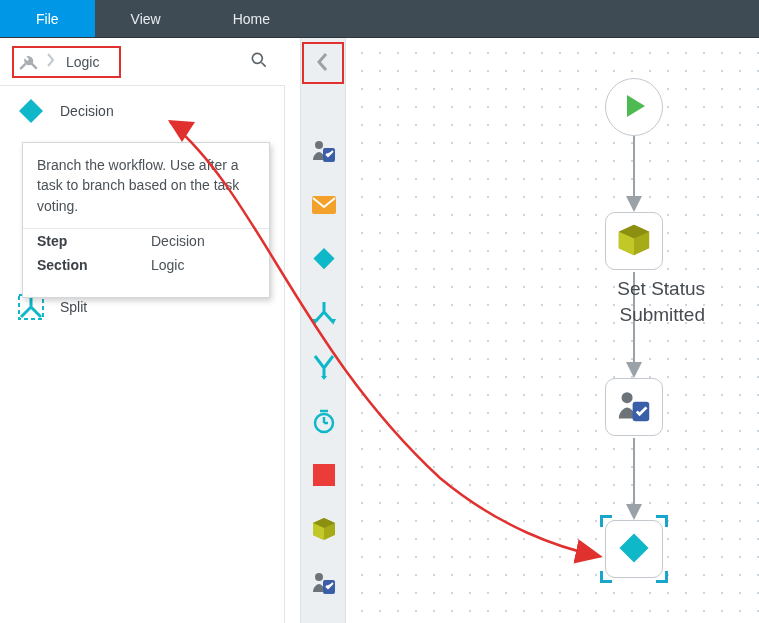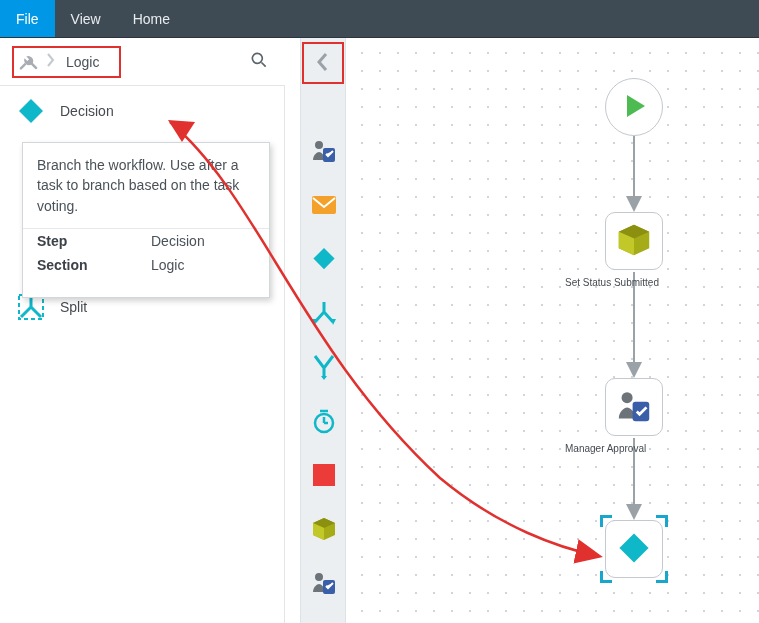--- a/index.html
+++ b/index.html
@@ -1,20 +1,20 @@
 <!DOCTYPE html>
 <html><head>
 <meta charset="utf-8">
 <style>
   * { box-sizing: border-box; margin: 0; padding: 0; }
   body { font-family: "Segoe UI", Arial, sans-serif; font-size: 14px; color: #333; width: 759px; height: 623px; overflow: hidden; position: relative; background: #fff; }
   
   
   .menubar { display: flex; background: #3e4a54; height: 38px; border-bottom: 1px solid #2c353d; }
-  .menubar-item { padding: 0 16px; line-height: 38px; color: #e8ecef; cursor: pointer; }
+  .menubar-item { padding: 0 36px; line-height: 38px; color: #e8ecef; cursor: pointer; }
   .menubar-item.active { background: #0097e6; color: #fff; }
   
   
   .toolbox-header { position: absolute; top: 38px; left: 0; width: 285px; height: 48px; display: flex; align-items: center; border-bottom: 1px solid #e3e6e8; background: #fff; }
   .breadcrumb-box { display: flex; align-items: center; height: 32px; margin-left: 12px; border: 2px solid #e0312f; padding: 0 8px 0 4px; }
   .breadcrumb-icon { width: 22px; height: 22px; display: flex; align-items: center; justify-content: center; }
   .breadcrumb-chevron { margin: 0 6px; color: #b7bec4; }
   .breadcrumb-label { color: #4a5258; padding-left: 4px; padding-right: 12px; }
   .search-btn { margin-left: auto; margin-right: 12px; width: 28px; height: 28px; display: flex; align-items: center; justify-content: center; cursor: pointer; }
   
@@ -41,21 +41,21 @@
   
   
   .ann-label { position: absolute; top: 55px; left: 352px; color: #e0312f; font-style: italic; font-weight: bold; font-size: 15px; }
   
   
   .canvas { position: absolute; top: 38px; left: 347px; right: 0; bottom: 0; background: #fff;
     background-image: radial-gradient(circle, #cfd5da 1px, transparent 1px);
     background-size: 18px 18px; background-position: 6px 6px;
   }
   .node { position: absolute; width: 58px; height: 58px; border: 1px solid #c3c9ce; border-radius: 10px; background: #fff; display: flex; align-items: center; justify-content: center; }
-  .node-label { position: absolute; width: 140px; text-align: left; color: #454b51; font-size: 10px; line-height: 1.35; }
+  .node-label { position: absolute; width: 140px; text-align: right; color: #454b51; font-size: 19px; line-height: 1.35; }
   .sel-corners .corner { position: absolute; width: 12px; height: 12px; border: 3px solid #19a6cc; }
   .sel-corners .c-tl { top: -6px; left: -6px; border-right: none; border-bottom: none; }
   .sel-corners .c-tr { top: -6px; right: -6px; border-left: none; border-bottom: none; }
   .sel-corners .c-bl { bottom: -6px; left: -6px; border-right: none; border-top: none; }
   .sel-corners .c-br { bottom: -6px; right: -6px; border-left: none; border-top: none; }
   
   
   .arrow-overlay { position: absolute; top: 38px; left: 0; width: 759px; height: 585px; pointer-events: none; z-index: 40; }
 </style>
 </head>
@@ -238,21 +238,20 @@
   <div class="node" style="top:340px;left:258px">
     <span>
       <svg width="36" height="36" viewBox="0 0 26 26">
           <circle cx="8" cy="7" r="4" fill="#6c7379"></circle>
           <path fill="#6c7379" d="M2 22c0-5 4-8 6-8s6 3 6 8z"></path>
           <rect x="12" y="10" width="12" height="14" rx="2" fill="#3b5ea8"></rect>
           <path stroke="#fff" stroke-width="2" fill="none" d="M15 17l2 2 5-5"></path>
         </svg>
     </span>
   </div>
-  <div class="node-label" style="top:404px;left:218px">Manager Approval</div>
 
   <div class="node sel-corners" style="top:482px;left:258px">
     <span>
       <svg width="34" height="34" viewBox="0 0 28 28">
           <rect x="14" y="2" width="17" height="17" transform="rotate(45 14 2)" fill="#0fb8c9"></rect>
         </svg>
     </span>
     <span class="corner c-tl"></span>
       <span class="corner c-tr"></span>
     <span class="corner c-bl"></span>

